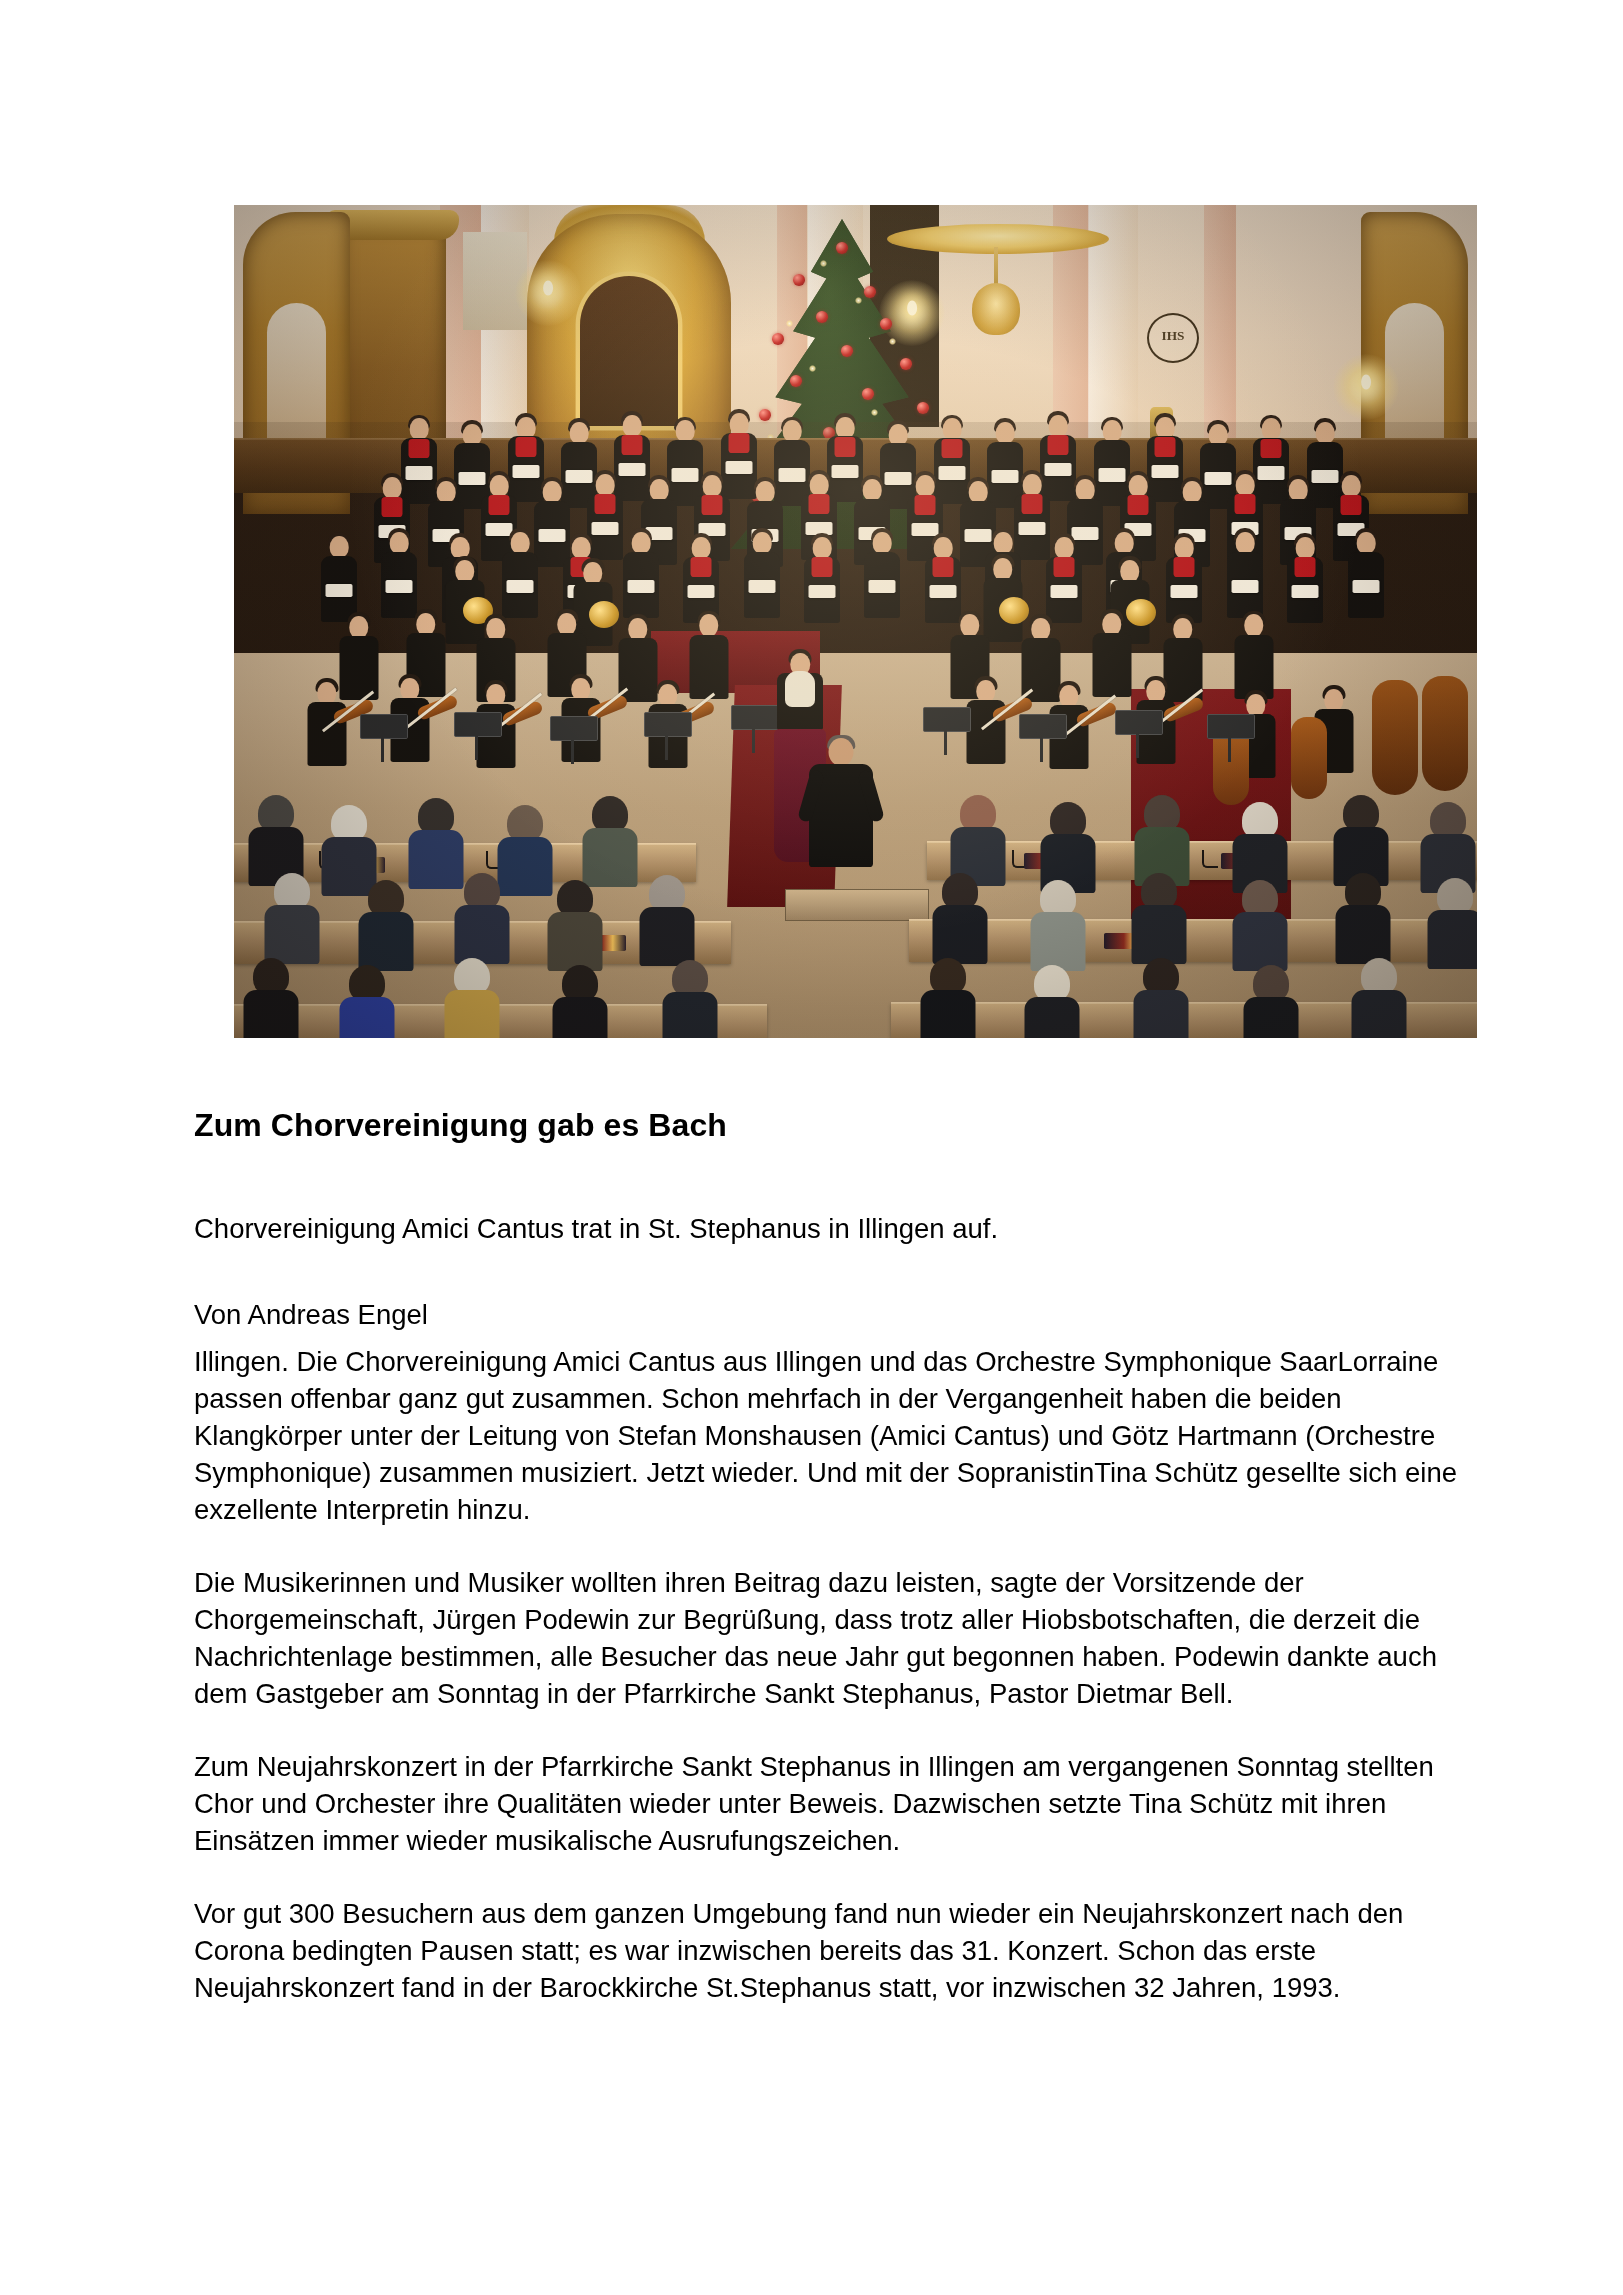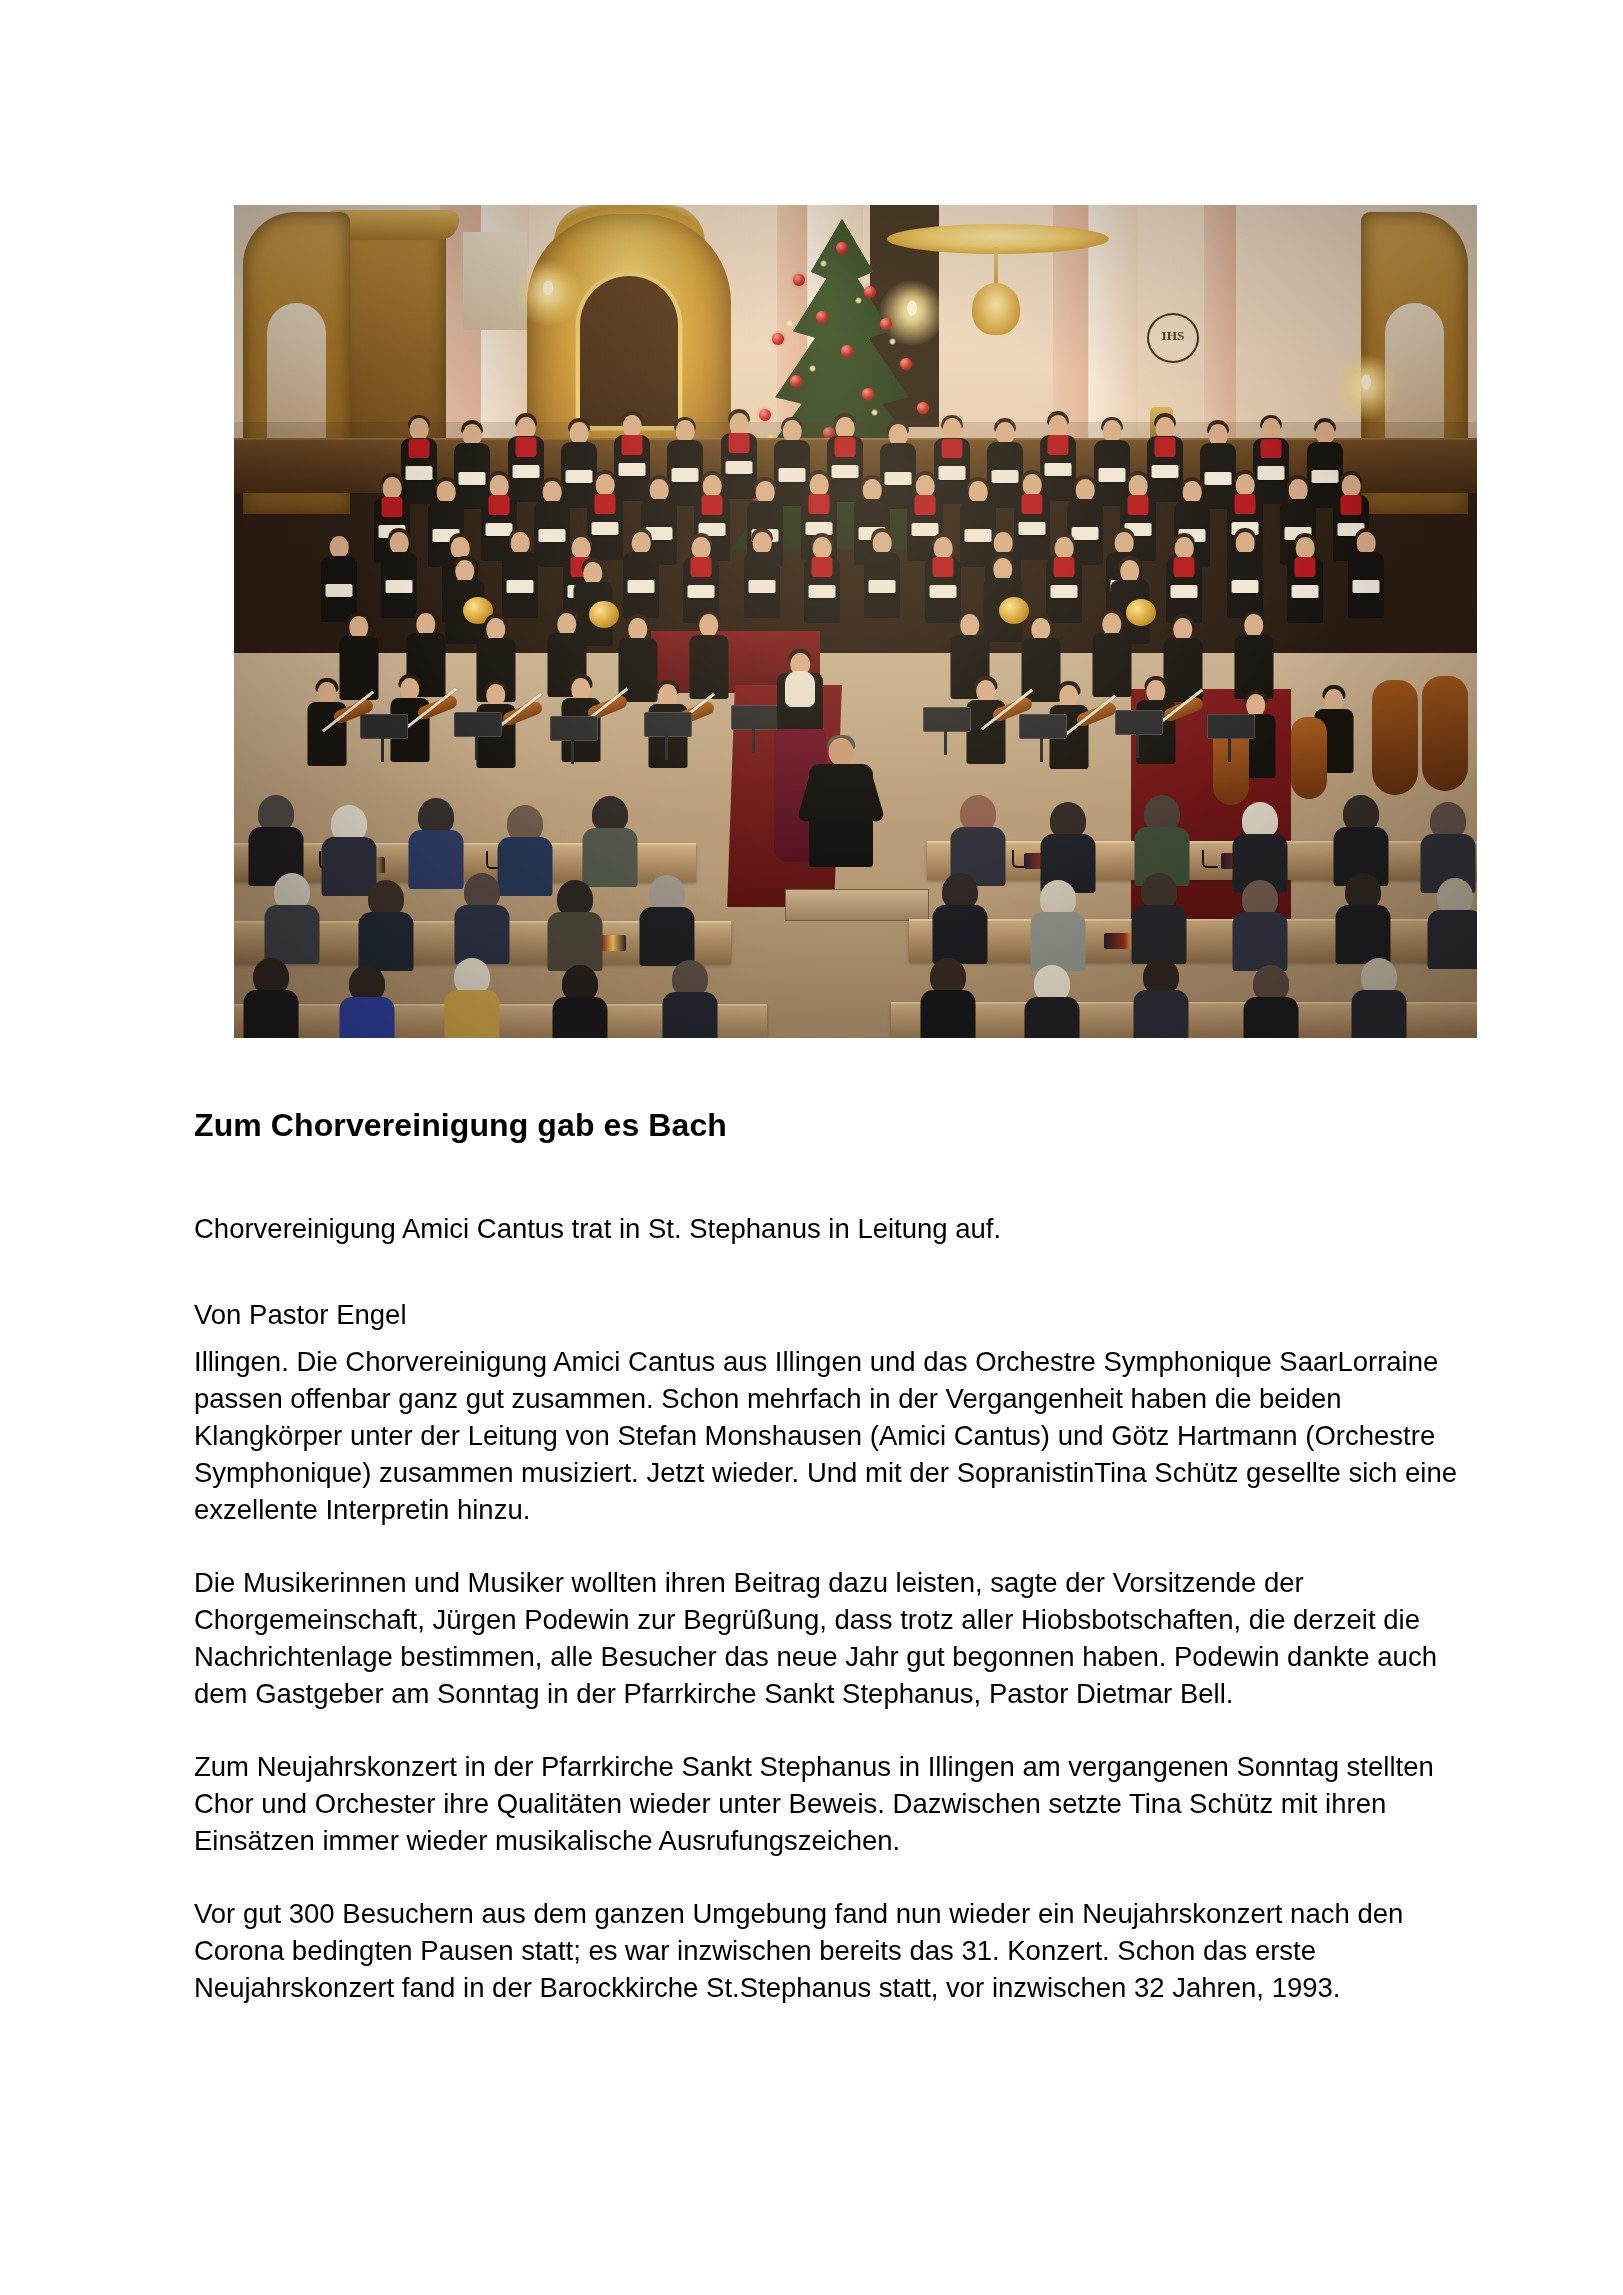--- a/index.html
+++ b/index.html
@@ -1288,23 +1288,23 @@
           <span class="head" style="background:#c5bbab;"></span>
           <span class="body" style="background:#222730;"></span>
         </div>
 
       <div class="photo-grade"></div>
     </div>
   </figure>
 
   <h1 class="headline">Zum Chorvereinigung gab es Bach</h1>
 
-  <p class="subhead">Chorvereinigung Amici Cantus trat in St. Stephanus in Leitung auf.</p>
-
-  <p class="byline">Von Pastor Engel</p>
+  <p class="subhead">Chorvereinigung Amici Cantus trat in St. Stephanus in Illingen auf.</p>
+
+  <p class="byline">Von Andreas Engel</p>
 
   <div class="body-copy">
     <p>Illingen. Die Chorvereinigung Amici Cantus aus Illingen und das Orchestre Symphonique SaarLorraine passen offenbar ganz gut zusammen. Schon mehrfach in der Vergangenheit haben die beiden Klangkörper unter der Leitung von Stefan Monshausen (Amici Cantus) und Götz Hartmann (Orchestre Symphonique) zusammen musiziert. Jetzt wieder. Und mit der SopranistinTina Schütz gesellte sich eine exzellente Interpretin hinzu.</p>
     <p>Die Musikerinnen und Musiker wollten ihren Beitrag dazu leisten, sagte der Vorsitzende der Chorgemeinschaft, Jürgen Podewin zur Begrüßung, dass trotz aller Hiobsbotschaften, die derzeit die Nachrichtenlage bestimmen, alle Besucher das neue Jahr gut begonnen haben. Podewin dankte auch dem Gastgeber am Sonntag in der Pfarrkirche Sankt Stephanus, Pastor Dietmar Bell.</p>
     <p>Zum Neujahrskonzert in der Pfarrkirche Sankt Stephanus in Illingen am vergangenen Sonntag stellten Chor und Orchester ihre Qualitäten wieder unter Beweis. Dazwischen setzte Tina Schütz mit ihren Einsätzen immer wieder musikalische Ausrufungszeichen.</p>
     <p>Vor gut 300 Besuchern aus dem ganzen Umgebung fand nun wieder ein Neujahrskonzert nach den Corona bedingten Pausen statt; es war inzwischen bereits das 31. Konzert. Schon das erste Neujahrskonzert fand in der Barockkirche St.Stephanus statt, vor inzwischen 32 Jahren, 1993.</p>
   </div>
 
 </div>
 

